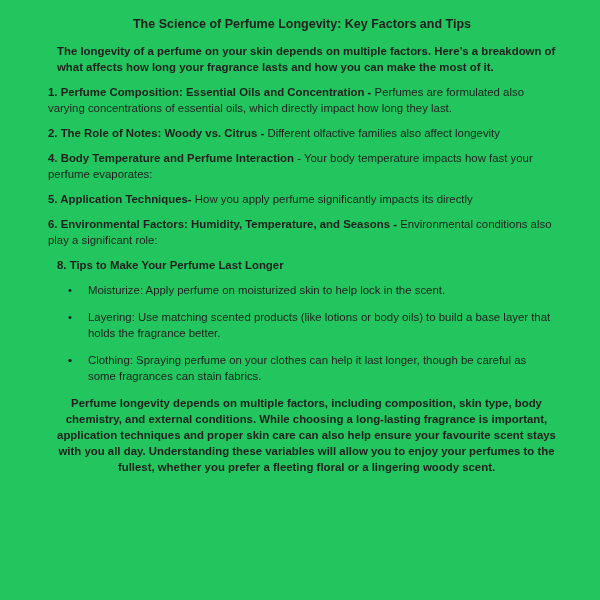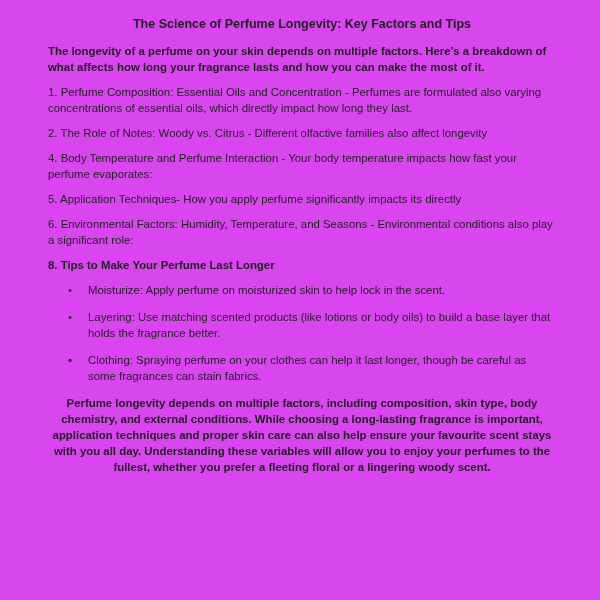--- a/index.html
+++ b/index.html
@@ -4,21 +4,21 @@
 <style>
   html, body {
     margin: 0;
     padding: 0;
     background: #ffffff;
   }
   .page {
     position: relative;
     width: 600px;
     height: 600px;
-    background: #d946ef;
+    background: #22c55e;
     overflow: hidden;
     font-family: "Liberation Sans", sans-serif;
     color: #1f1f1f;
     box-sizing: border-box;
     padding: 16px 44px 0 48px;
     cursor: text;
   }
   .content {
     width: 508px;
   }
@@ -27,22 +27,22 @@
     font-weight: 700;
     text-align: center;
     line-height: 16px;
     margin: 0 0 11px 0;
   }
   p.para {
     font-size: 11.4px;
     line-height: 16px;
     margin: 0 0 9px 0;
   }
-  .b { font-weight: 400; }
-  p.bold-para { font-weight: 700; }
+  .b { font-weight: 700; }
+  p.bold-para { font-weight: 700; margin-left: 9px; }
   .bullet-list {
     margin: 0 0 0 0;
   }
   .bullet-item {
     position: relative;
     padding-left: 40px;
     font-size: 11.4px;
     line-height: 16px;
     margin: 2px 0 11px 0;
   }

